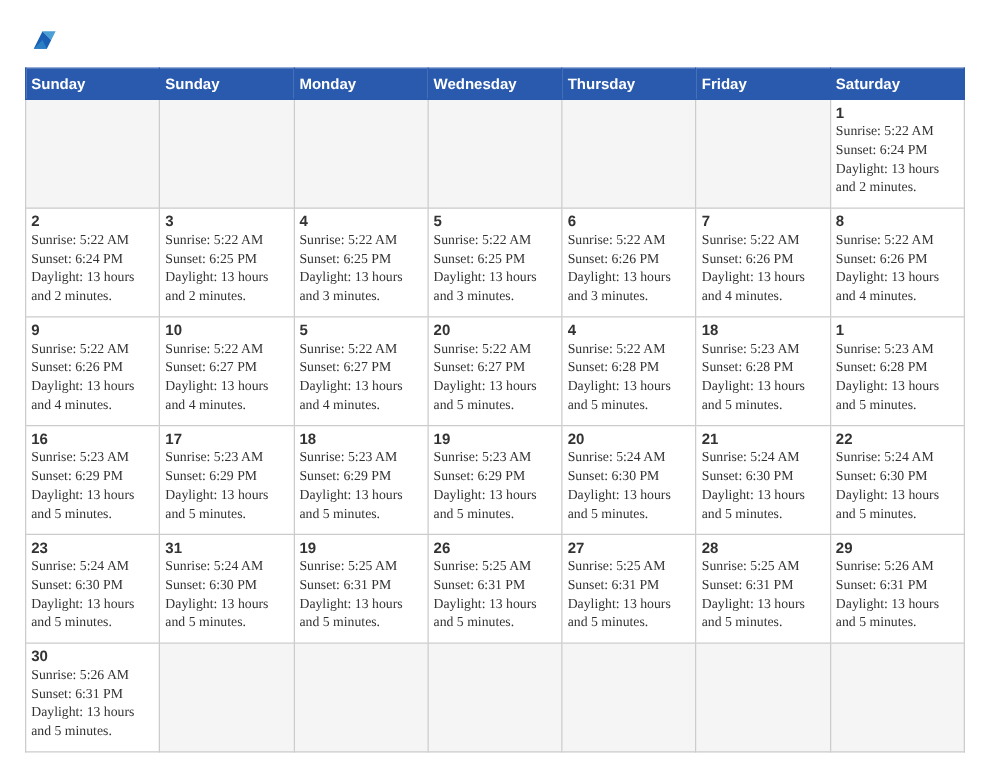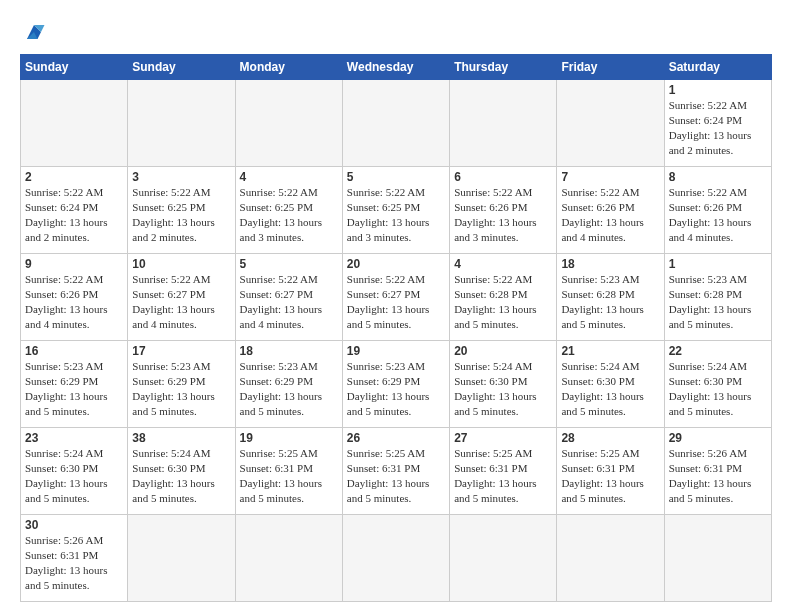--- a/index.html
+++ b/index.html
@@ -242,21 +242,21 @@
             <span class="day-num">22</span>
             <div class="day-info">Sunrise: 5:24 AM<br>Sunset: 6:30 PM<br>Daylight: 13 hours<br>and 5 minutes.</div>
           </td>
         </tr>
         <tr>
           <td class="has-data">
             <span class="day-num">23</span>
             <div class="day-info">Sunrise: 5:24 AM<br>Sunset: 6:30 PM<br>Daylight: 13 hours<br>and 5 minutes.</div>
           </td>
           <td class="has-data">
-            <span class="day-num">38</span>
+            <span class="day-num">31</span>
             <div class="day-info">Sunrise: 5:24 AM<br>Sunset: 6:30 PM<br>Daylight: 13 hours<br>and 5 minutes.</div>
           </td>
           <td class="has-data">
             <span class="day-num">19</span>
             <div class="day-info">Sunrise: 5:25 AM<br>Sunset: 6:31 PM<br>Daylight: 13 hours<br>and 5 minutes.</div>
           </td>
           <td class="has-data">
             <span class="day-num">26</span>
             <div class="day-info">Sunrise: 5:25 AM<br>Sunset: 6:31 PM<br>Daylight: 13 hours<br>and 5 minutes.</div>
           </td>

